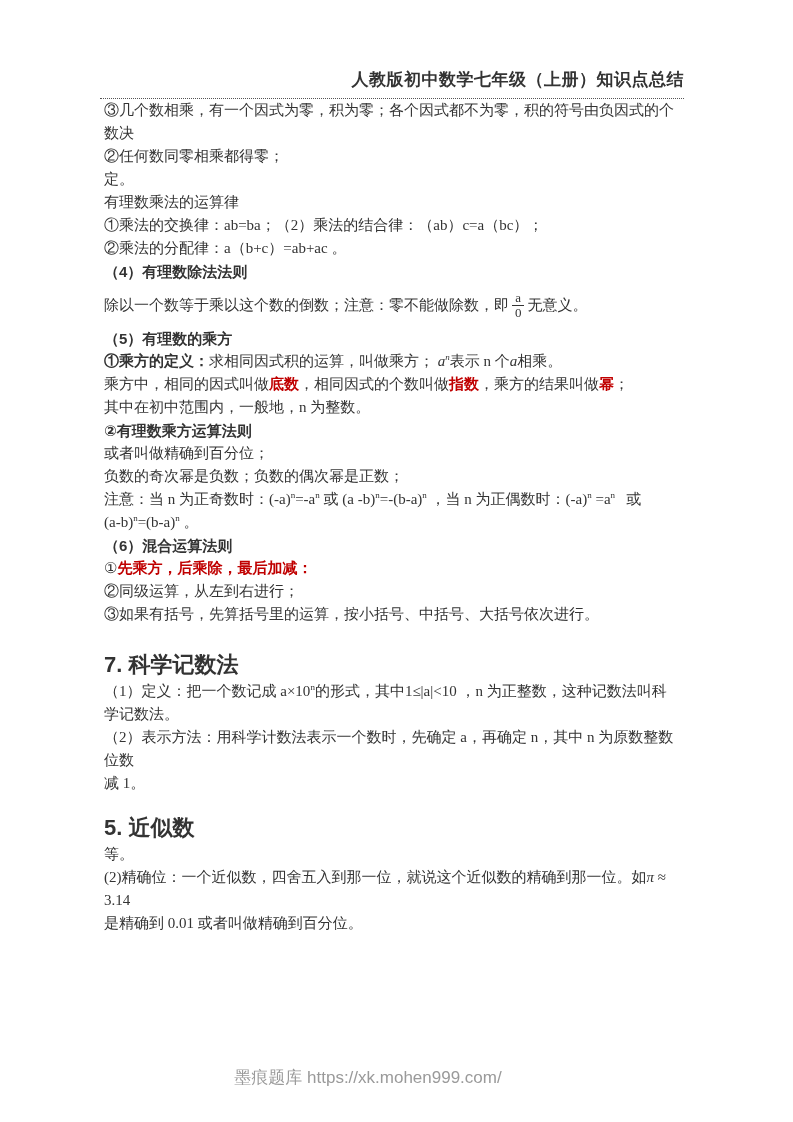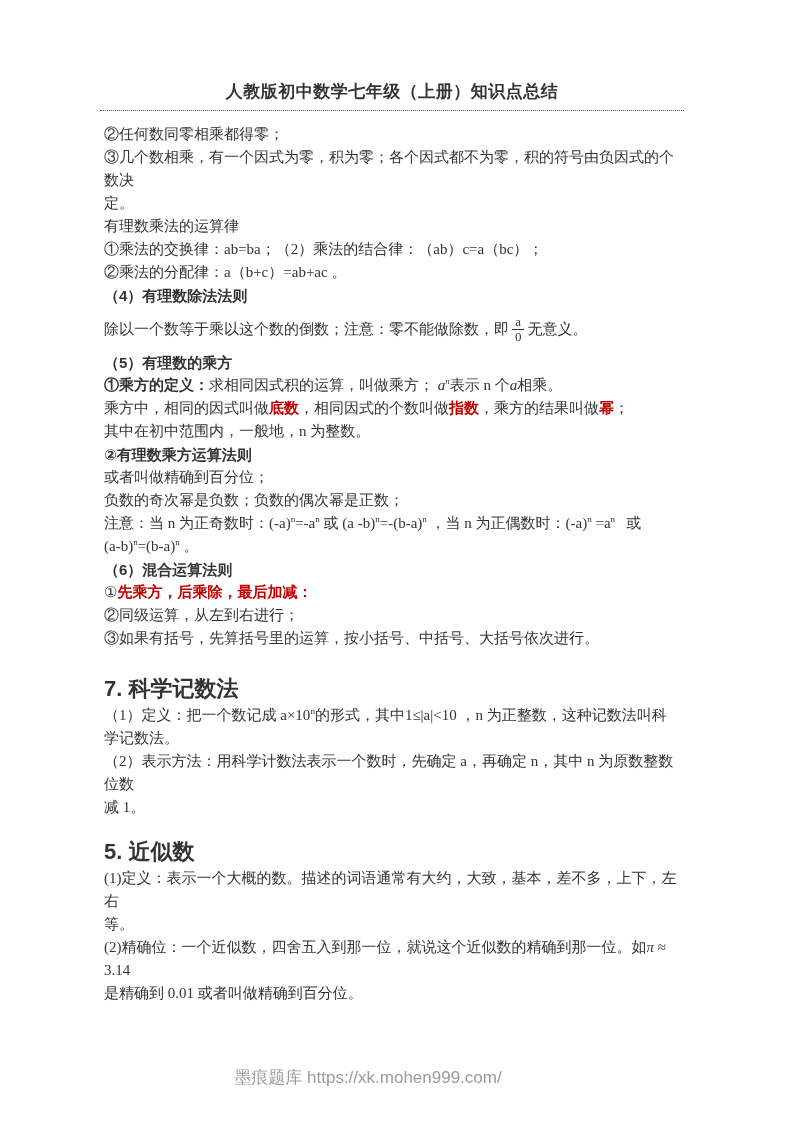--- a/index.html
+++ b/index.html
@@ -1,20 +1,20 @@
 <!DOCTYPE html>
 <html style="--accent-red: #c00000; --body-text: #333333; --footer-gray: #9a9a9a;"><head>
 <meta charset="utf-8">
 <style>
   html,body{margin:0;padding:0;}
   body{background:#ffffff;width:793px;height:1122px;position:relative;
        font-family:"Liberation Serif","DejaVu Serif",serif;}
   .page{position:absolute;inset:0;background:#fff;overflow:hidden;}
   .doc{position:absolute;left:104px;top:68px;width:576px;color:var(--body-text,#333);}
-  .doc-header{text-align:center;padding-bottom:6px;border-bottom:1px dotted #555;margin:12px -4px;}
+  .doc-header{text-align:right;padding-bottom:6px;border-bottom:1px dotted #555;margin:0 -4px;}
   .doc-title{font-size:17px;font-weight:700;margin:0;line-height:24px;letter-spacing:.5px;}
   p.ln{margin:0;font-size:15px;line-height:23px;white-space:pre-wrap;}
   .h-sub{font-family:"Liberation Sans","DejaVu Sans",sans-serif;font-weight:700;font-size:15px;}
   .h-big{font-family:"Liberation Sans","DejaVu Sans",sans-serif;font-weight:700;font-size:22px;line-height:30px;margin:0;}
   .bold{font-weight:700;}
   .red{color:var(--accent-red,#c00000);font-weight:700;}
   .var{font-style:italic;}
   sup{font-size:9px;line-height:0;}
   sup.it{font-style:italic;}
   .frac-line{display:flex;align-items:center;height:44px;font-size:15px;white-space:pre-wrap;}
@@ -31,22 +31,22 @@
 </head>
 <body>
 
 <div class="page">
   <div class="doc">
 
     <div class="doc-header">
       <h1 class="doc-title">人教版初中数学七年级（上册）知识点总结</h1>
     </div>
 
+    <p class="ln">③几个数相乘，有一个因式为零，积为零；各个因式都不为零，积的符号由负因式的个数决</p>
     <p class="ln mt8">②任何数同零相乘都得零；</p>
-    <p class="ln">③几个数相乘，有一个因式为零，积为零；各个因式都不为零，积的符号由负因式的个数决</p>
     <p class="ln">定。</p>
 
     <p class="ln mt7">有理数乘法的运算律</p>
     <p class="ln">①乘法的交换律：ab=ba；（2）乘法的结合律：（ab）c=a（bc）；</p>
     <p class="ln">②乘法的分配律：a（b+c）=ab+ac 。</p>
 
     <p class="ln h-sub mt17">（4）有理数除法法则</p>
     <div class="frac-line"><span>除以一个数等于乘以这个数的倒数；注意：零不能做除数，即</span><span class="frac"><span class="num">a</span><span class="den">0</span></span><span>无意义。</span></div>
 
     <p class="ln h-sub mt14">（5）有理数的乘方</p>
@@ -64,21 +64,20 @@
     <p class="ln">②同级运算，从左到右进行；</p>
     <p class="ln">③如果有括号，先算括号里的运算，按小括号、中括号、大括号依次进行。</p>
 
     <h2 class="h-big mt14">7. 科学记数法</h2>
     <p class="ln mt13"><span>（1）定义：把一个数记成 a×10</span><sup>n</sup><span>的形式，其中1≤|a|&lt;10 ，n 为正整数，这种记数法叫科</span></p>
     <p class="ln mt12">学记数法。</p>
     <p class="ln">（2）表示方法：用科学计数法表示一个数时，先确定 a，再确定 n，其中 n 为原数整数位数</p>
     <p class="ln">减 1。</p>
 
     <h2 class="h-big mt18">5. 近似数</h2>
-    <p class="ln mt7">(1)定义：表示一个大概的数。描述的词语通常有大约，大致，基本，差不多，上下，左右</p>
     <p class="ln">等。</p>
     <p class="ln"><span>(2)精确位：一个近似数，四舍五入到那一位，就说这个近似数的精确到那一位。如</span><span class="var">π</span><span> ≈ 3.14</span></p>
     <p class="ln">是精确到 0.01 或者叫做精确到百分位。</p>
 
   </div>
 
   <div class="footer">墨痕题库 https://xk.mohen999.com/</div>
 </div>
 
 </body></html>

